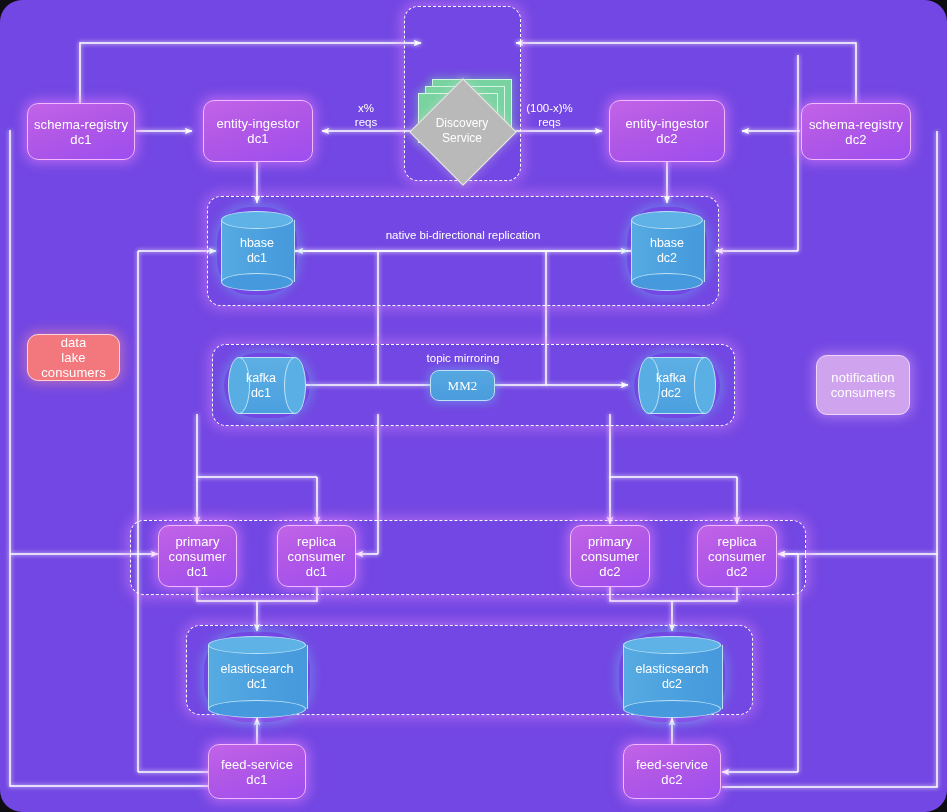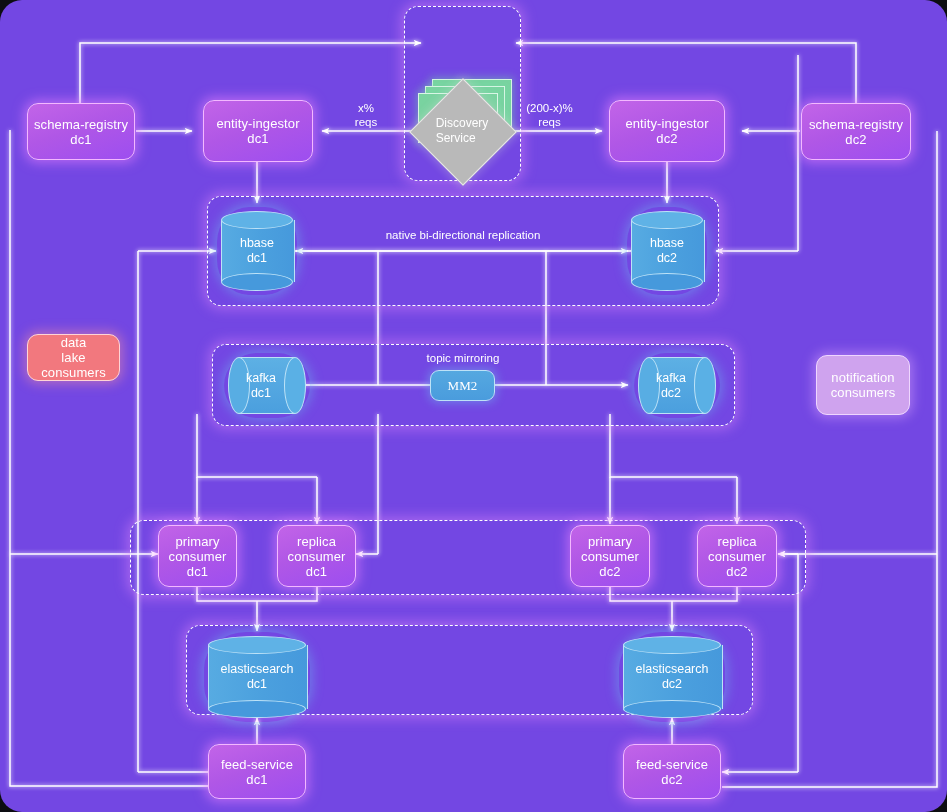--- a/index.html
+++ b/index.html
@@ -68,21 +68,21 @@
   .diamond-shape{
     position:absolute;left:0;top:0;width:100%;height:100%;
     background:#b9b9b9;
     border:1.4px solid #e8e8e8;
     transform:rotate(45deg);
     box-shadow:0 0 9px 2px rgba(220,220,220,.3);
   }
   .diamond-label{
     position:absolute;left:0;top:0;width:100%;height:100%;
     display:flex;align-items:center;justify-content:center;
-    color:#ffffff;font-size:12px;line-height:15px;
+    color:#ffffff;font-size:12px;line-height:15px;text-align:center;
     white-space:pre-line;z-index:3;
   }
   
   .cyl-v{position:absolute;z-index:5;}
   .cyl-v .body{
     position:absolute;left:0;top:9px;width:100%;height:calc(100% - 18px);
     background:linear-gradient(90deg,#57abe2 0%,#4ba0de 55%,#4699dc 100%);
     border-left:1.5px solid #bde2f7;border-right:1.5px solid #bde2f7;
   }
   .cyl-v .top{
@@ -345,18 +345,18 @@
 dc2</div>
   </div>
 
   <div class="node box-purple" style="left:208px;top:744px;width:98px;height:55px;">feed-service
 dc1</div>
   <div class="node box-purple" style="left:623px;top:744px;width:98px;height:55px;">feed-service
 dc2</div>
 
   <div class="edge-label" style="left:336px;top:101px;width:60px;">x%
 reqs</div>
-  <div class="edge-label" style="left:512px;top:101px;width:75px;">(200-x)%
+  <div class="edge-label" style="left:512px;top:101px;width:75px;">(100-x)%
 reqs</div>
   <div class="edge-label" style="left:318px;top:228px;width:290px;">native bi-directional replication</div>
   <div class="edge-label" style="left:393px;top:351px;width:140px;">topic mirroring</div>
 
 </div>
 
 </body></html>

